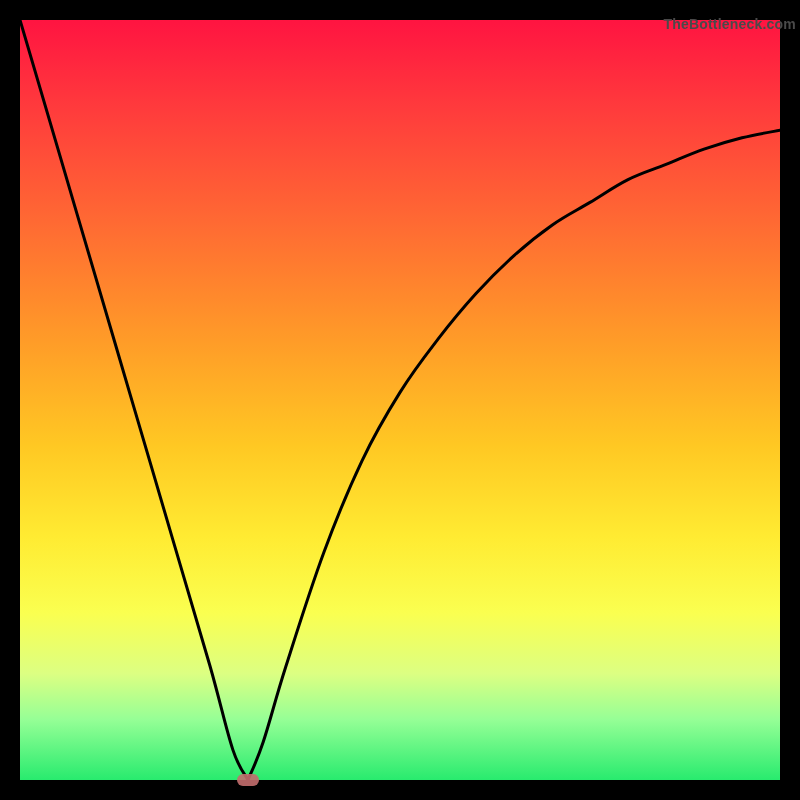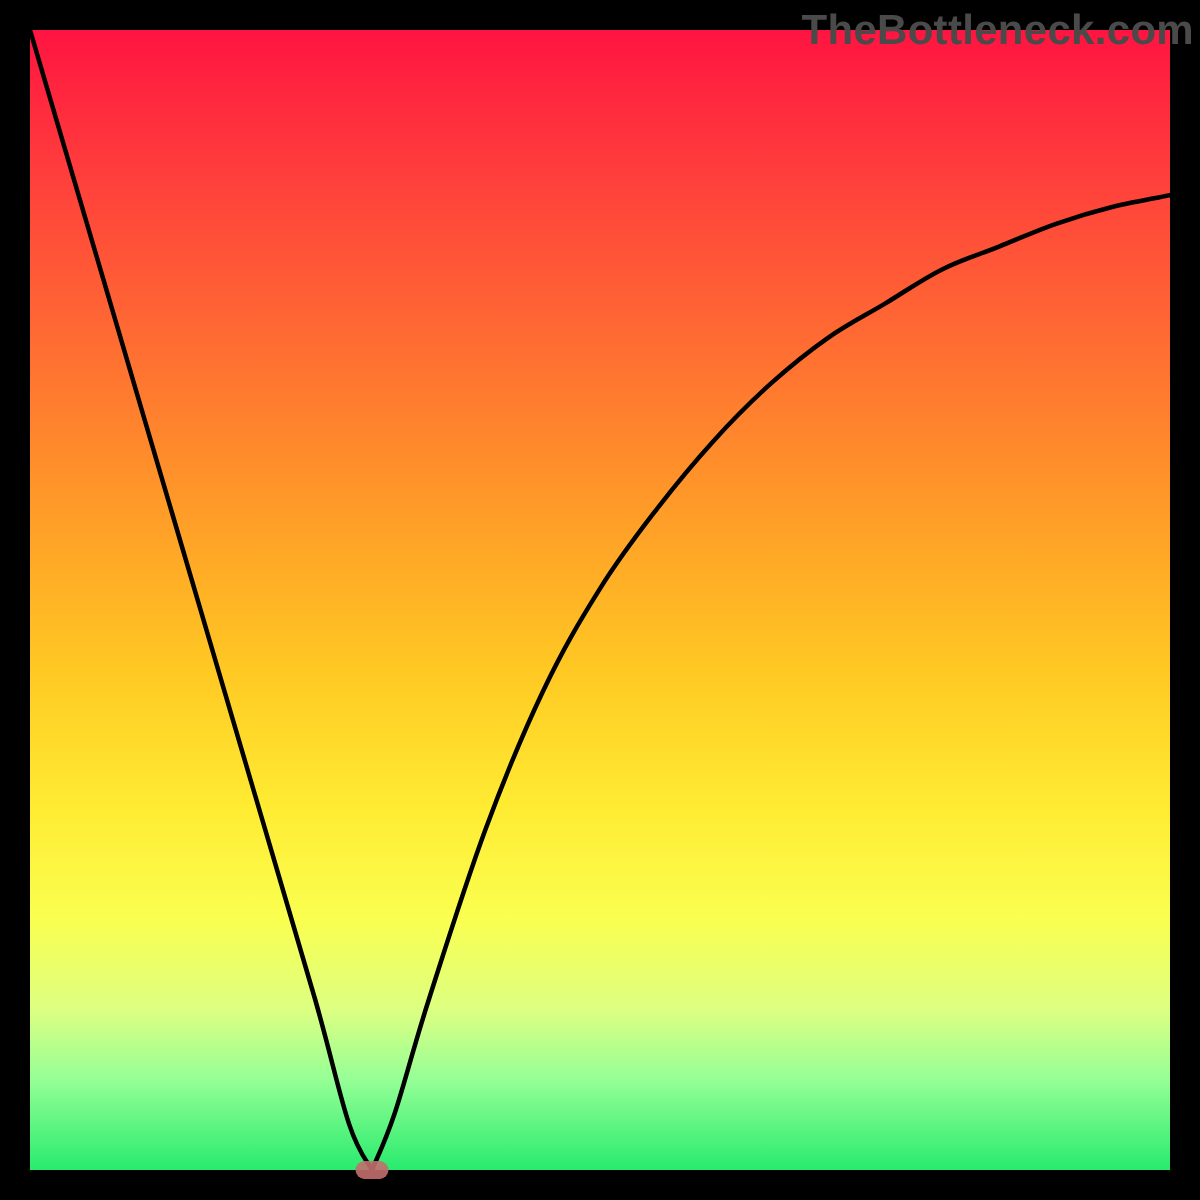--- a/index.html
+++ b/index.html
@@ -34,24 +34,24 @@
       rgb(255, 200, 35) 56%,
       rgb(255, 235, 50) 68%,
       rgb(250, 255, 80) 78%,
       rgb(220, 255, 130) 86%,
       rgb(150, 255, 150) 92%,
       rgb(40, 235, 110) 100%
     );
   }
   .watermark {
     position: absolute;
-    top: 4px;
+    top: 16px;
     right: 4px;
     color: #4a4a4a;
-    font-size: 28px;
+    font-size: 14px;
     font-weight: 600;
     letter-spacing: 0.2px;
     z-index: 10;
   }
   svg.curve {
     position: absolute;
     left: 0;
     top: 0;
     width: 760px;
     height: 760px;

